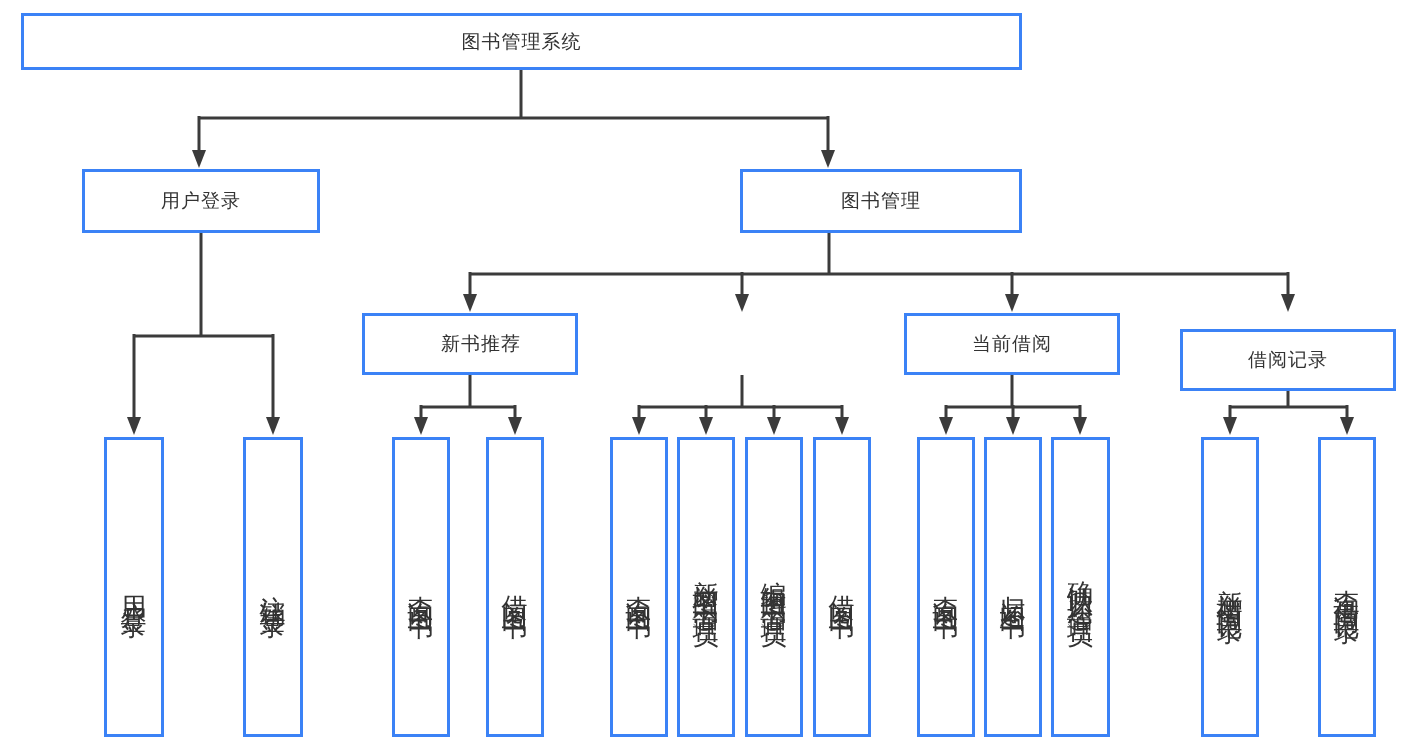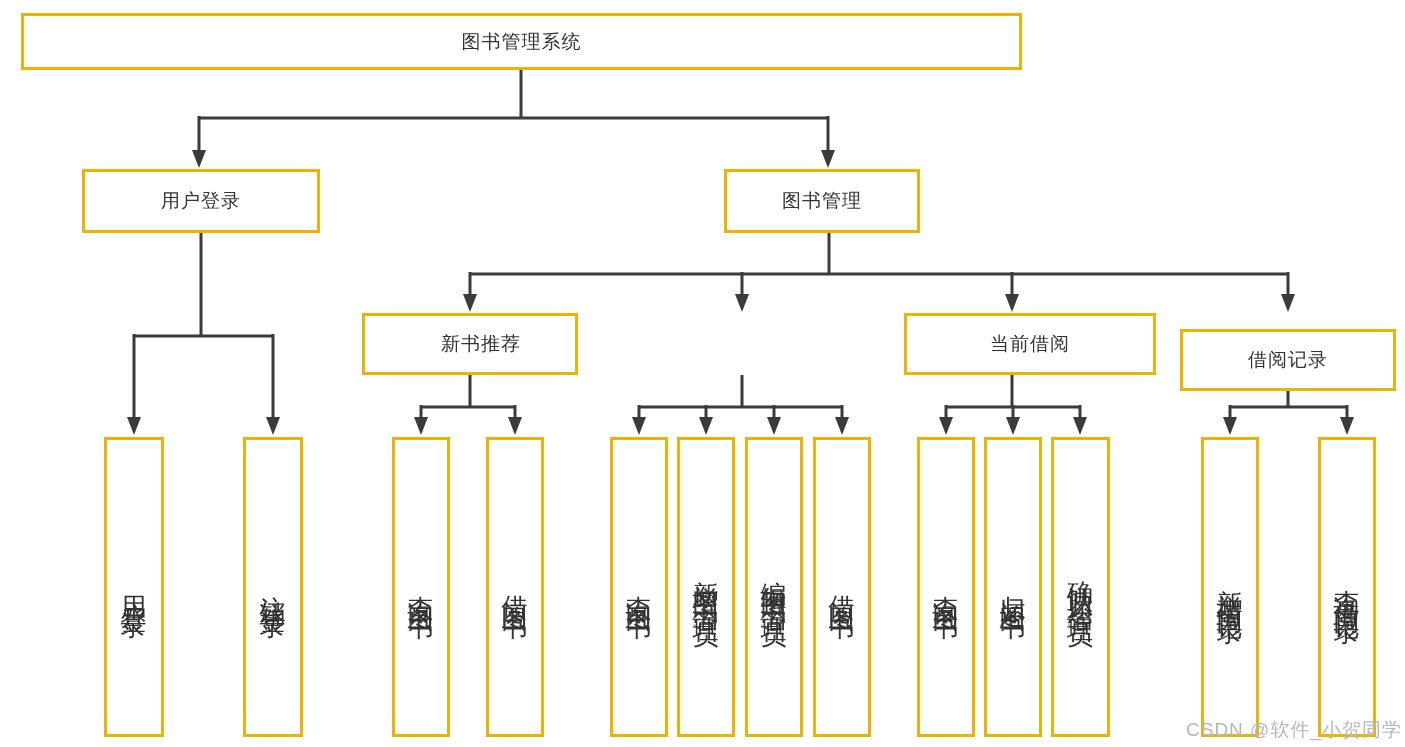--- a/index.html
+++ b/index.html
@@ -14,21 +14,21 @@
   .connectors {
     position: absolute;
     left: 0; top: 0;
     width: 1405px; height: 747px;
     z-index: 1;
   }
   .box {
     position: absolute;
     box-sizing: border-box;
     background: #ffffff;
-    border: 3px solid #eab308;
+    border: 3px solid #3b82f6;
     display: flex;
     align-items: center;
     justify-content: center;
     color: #333333;
     z-index: 2;
   }
   .hbox span {
     font-size: 19px;
     letter-spacing: 1px;
     white-space: nowrap;
@@ -133,28 +133,28 @@
     </g>
   </svg>
 
   <div class="box hbox" style="left:21px; top:13px; width:1001px; height:57px;">
     <span>图书管理系统</span>
   </div>
 
   <div class="box hbox" style="left:82px; top:169px; width:238px; height:64px;">
     <span>用户登录</span>
   </div>
-  <div class="box hbox" style="left:724px; top:169px; width:196px; height:64px;">
+  <div class="box hbox" style="left:740px; top:169px; width:282px; height:64px;">
     <span>图书管理</span>
   </div>
 
   <div class="box hbox" style="left:362px; top:313px; width:216px; height:62px;padding-left:22px;">
     <span>新书推荐</span>
   </div>
-  <div class="box hbox" style="left:904px; top:313px; width:252px; height:62px;">
+  <div class="box hbox" style="left:904px; top:313px; width:216px; height:62px;">
     <span>当前借阅</span>
   </div>
   <div class="box hbox" style="left:1180px; top:329px; width:216px; height:62px;">
     <span>借阅记录</span>
   </div>
 
   <div class="box vbox" style="left:104px; top:437px; width:60px; height:300px;">
     <span>用户登录</span>
   </div>
   <div class="box vbox" style="left:243px; top:437px; width:60px; height:300px;">
@@ -191,15 +191,14 @@
     <span>确认归还（管理员）</span>
   </div>
 
   <div class="box vbox" style="left:1201px; top:437px; width:58px; height:300px;">
     <span>新增借阅记录</span>
   </div>
   <div class="box vbox" style="left:1318px; top:437px; width:58px; height:300px;">
     <span>查询借阅记录</span>
   </div>
 
-  <div class="watermark">CSDN @软件_小贺同学</div>
 
 </div>
 
 </body></html>

